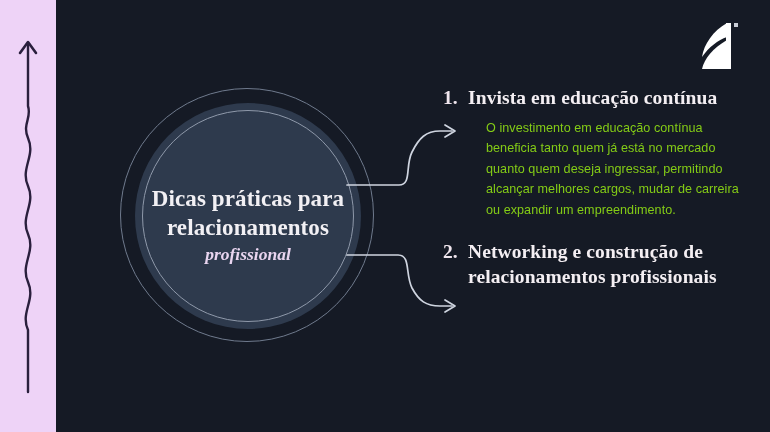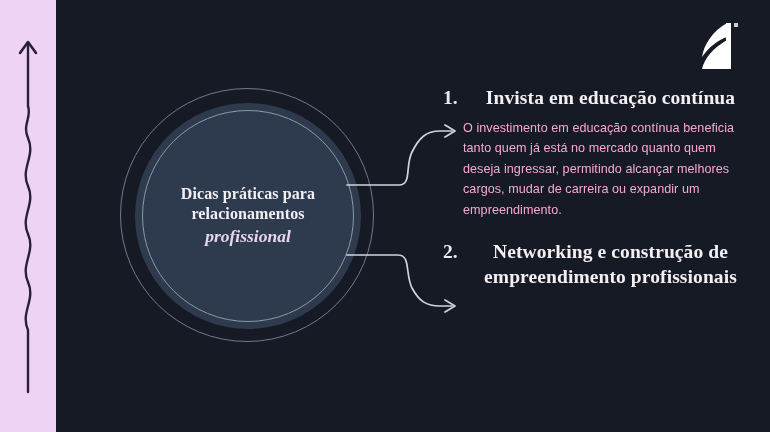--- a/index.html
+++ b/index.html
@@ -78,21 +78,21 @@
     left: 18px;
     top: 96px;
     width: 220px;
     text-align: center;
     font-family: "Liberation Serif", serif;
     color: #f2f0f4;
     line-height: 1.28;
   }
   #circle-text .ct-line {
     display: block;
-    font-size: 16px;
+    font-size: 23px;
     font-weight: bold;
     letter-spacing: 0.1px;
   }
   #circle-text .ct-italic {
     display: block;
     font-size: 17.5px;
     font-weight: bold;
     font-style: italic;
     color: #e9d5f0;
     margin-top: 0;
@@ -124,28 +124,28 @@
     font-size: 19.5px;
     font-weight: bold;
     line-height: 1.28;
     letter-spacing: 0.1px;
   }
   .item-num {
     flex: 0 0 auto;
     width: 25px;
     color: #f0e6ee;
   }
-  .item-title { flex: 1 1 auto; text-align: center; }
+  .item-title { flex: 1 1 auto; }
   .item-body {
-    margin-left: 20px;
+    margin-left: 43px;
     margin-top: 7px;
     font-family: "Liberation Sans", sans-serif;
     font-size: 12.6px;
     line-height: 1.62;
-    color: #f9a8d4;
+    color: #84cc16;
     letter-spacing: 0.05px;
   }
 
   
   #logo {
     position: absolute;
     left: 697px;
     top: 17px;
     width: 50px;
     height: 52px;
@@ -205,21 +205,21 @@
       <div class="item-head">
         <span class="item-num">1.</span>
         <span class="item-title">Invista em educação contínua</span>
       </div>
       <div class="item-body">O investimento em educação contínua beneficia tanto quem já está no mercado quanto quem deseja ingressar, permitindo alcançar melhores cargos, mudar de carreira ou expandir um empreendimento.</div>
     </div>
 
     <div class="item">
       <div class="item-head">
         <span class="item-num">2.</span>
-        <span class="item-title">Networking e construção de empreendimento profissionais</span>
+        <span class="item-title">Networking e construção de relacionamentos profissionais</span>
       </div>
     </div>
 
   </div>
 
   <svg id="logo" viewBox="0 0 50 52">
     <path d="M30 6 C 16 14, 7 27, 5 40 C 12 30, 21 23, 30 20 Z" fill="#ffffff"></path>
     <path d="M30 23 C 16 31, 7 42, 5 52 L 30 52 Z" fill="#ffffff"></path>
     <rect x="29" y="6" width="5" height="46" fill="#ffffff"></rect>
     <rect x="37" y="6" width="4" height="4" fill="#c9cdd6"></rect>

